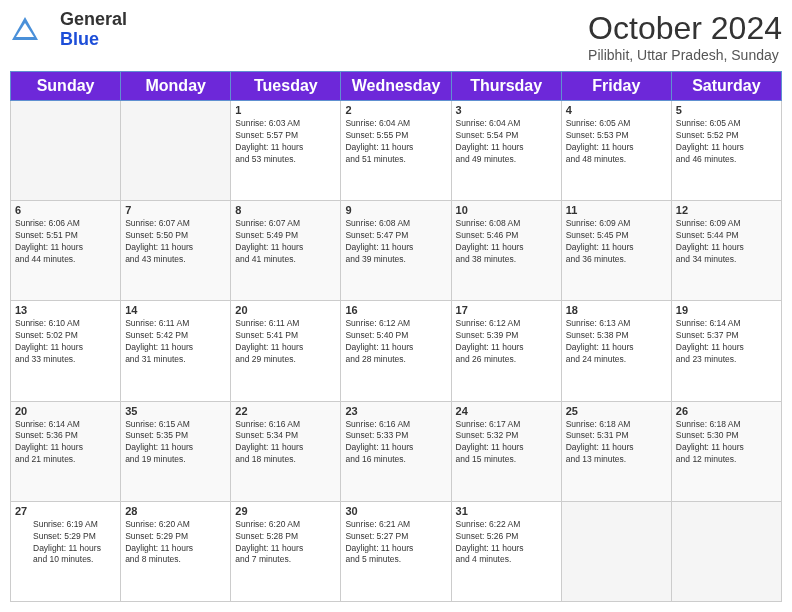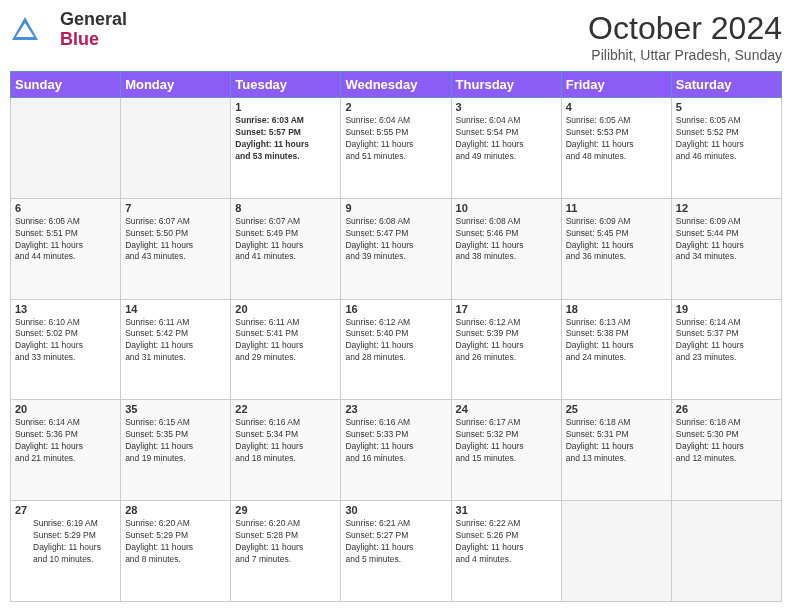--- a/index.html
+++ b/index.html
@@ -34,52 +34,51 @@
       line-height: 1.1;
     }
     .logo-general {
       font-size: 18px;
       font-weight: bold;
       color: #333;
     }
     .logo-blue {
       font-size: 18px;
       font-weight: bold;
-      color: #be185d;
+      color: #1d4ed8;
     }
     .logo-icon {
       width: 30px;
       height: 30px;
     }
     .title-area {
-      text-align: right;
     }
     .month-title {
       font-size: 32px;
       font-weight: 300;
       color: #333;
     }
     .subtitle {
       font-size: 14px;
       color: #555;
     }
     .calendar {
       flex: 1;
       border: 1px solid #ccc;
       border-collapse: collapse;
       width: 100%;
       table-layout: fixed;
     }
     .calendar th {
-      background: #8b5cf6;
+      background: #6d28d9;
       color: #fff;
-      font-size: 13px;
+      font-size: 16px;
       font-weight: bold;
       padding: 5px 4px;
-      text-align: left;
+      text-align: center;
       border: 1px solid #6090d0;
     }
     .calendar td {
       border: 1px solid #ccc;
       vertical-align: top;
       padding: 3px 4px;
       font-size: 9px;
       color: #333;
       background: #fff;
       height: 88px;
@@ -134,21 +133,21 @@
           <th>Friday</th>
           <th>Saturday</th>
         </tr>
     </thead>
     <tbody id="calendar-body">
     <tr>
           <td class="empty"></td>
           <td class="empty"></td>
           <td>
             <span class="day-num">1</span>
-            <div class="cell-text" style="white-space: pre-line; font-weight: bold;">Sunrise: 6:03 AM
+            <div class="cell-text" style="white-space: pre-line;">Sunrise: 6:03 AM
 Sunset: 5:57 PM
 Daylight: 11 hours
 and 53 minutes.</div>
           </td>
           <td>
             <span class="day-num">2</span>
             <div class="cell-text" style="white-space: pre-line;">Sunrise: 6:04 AM
 Sunset: 5:55 PM
 Daylight: 11 hours
 and 51 minutes.</div>

